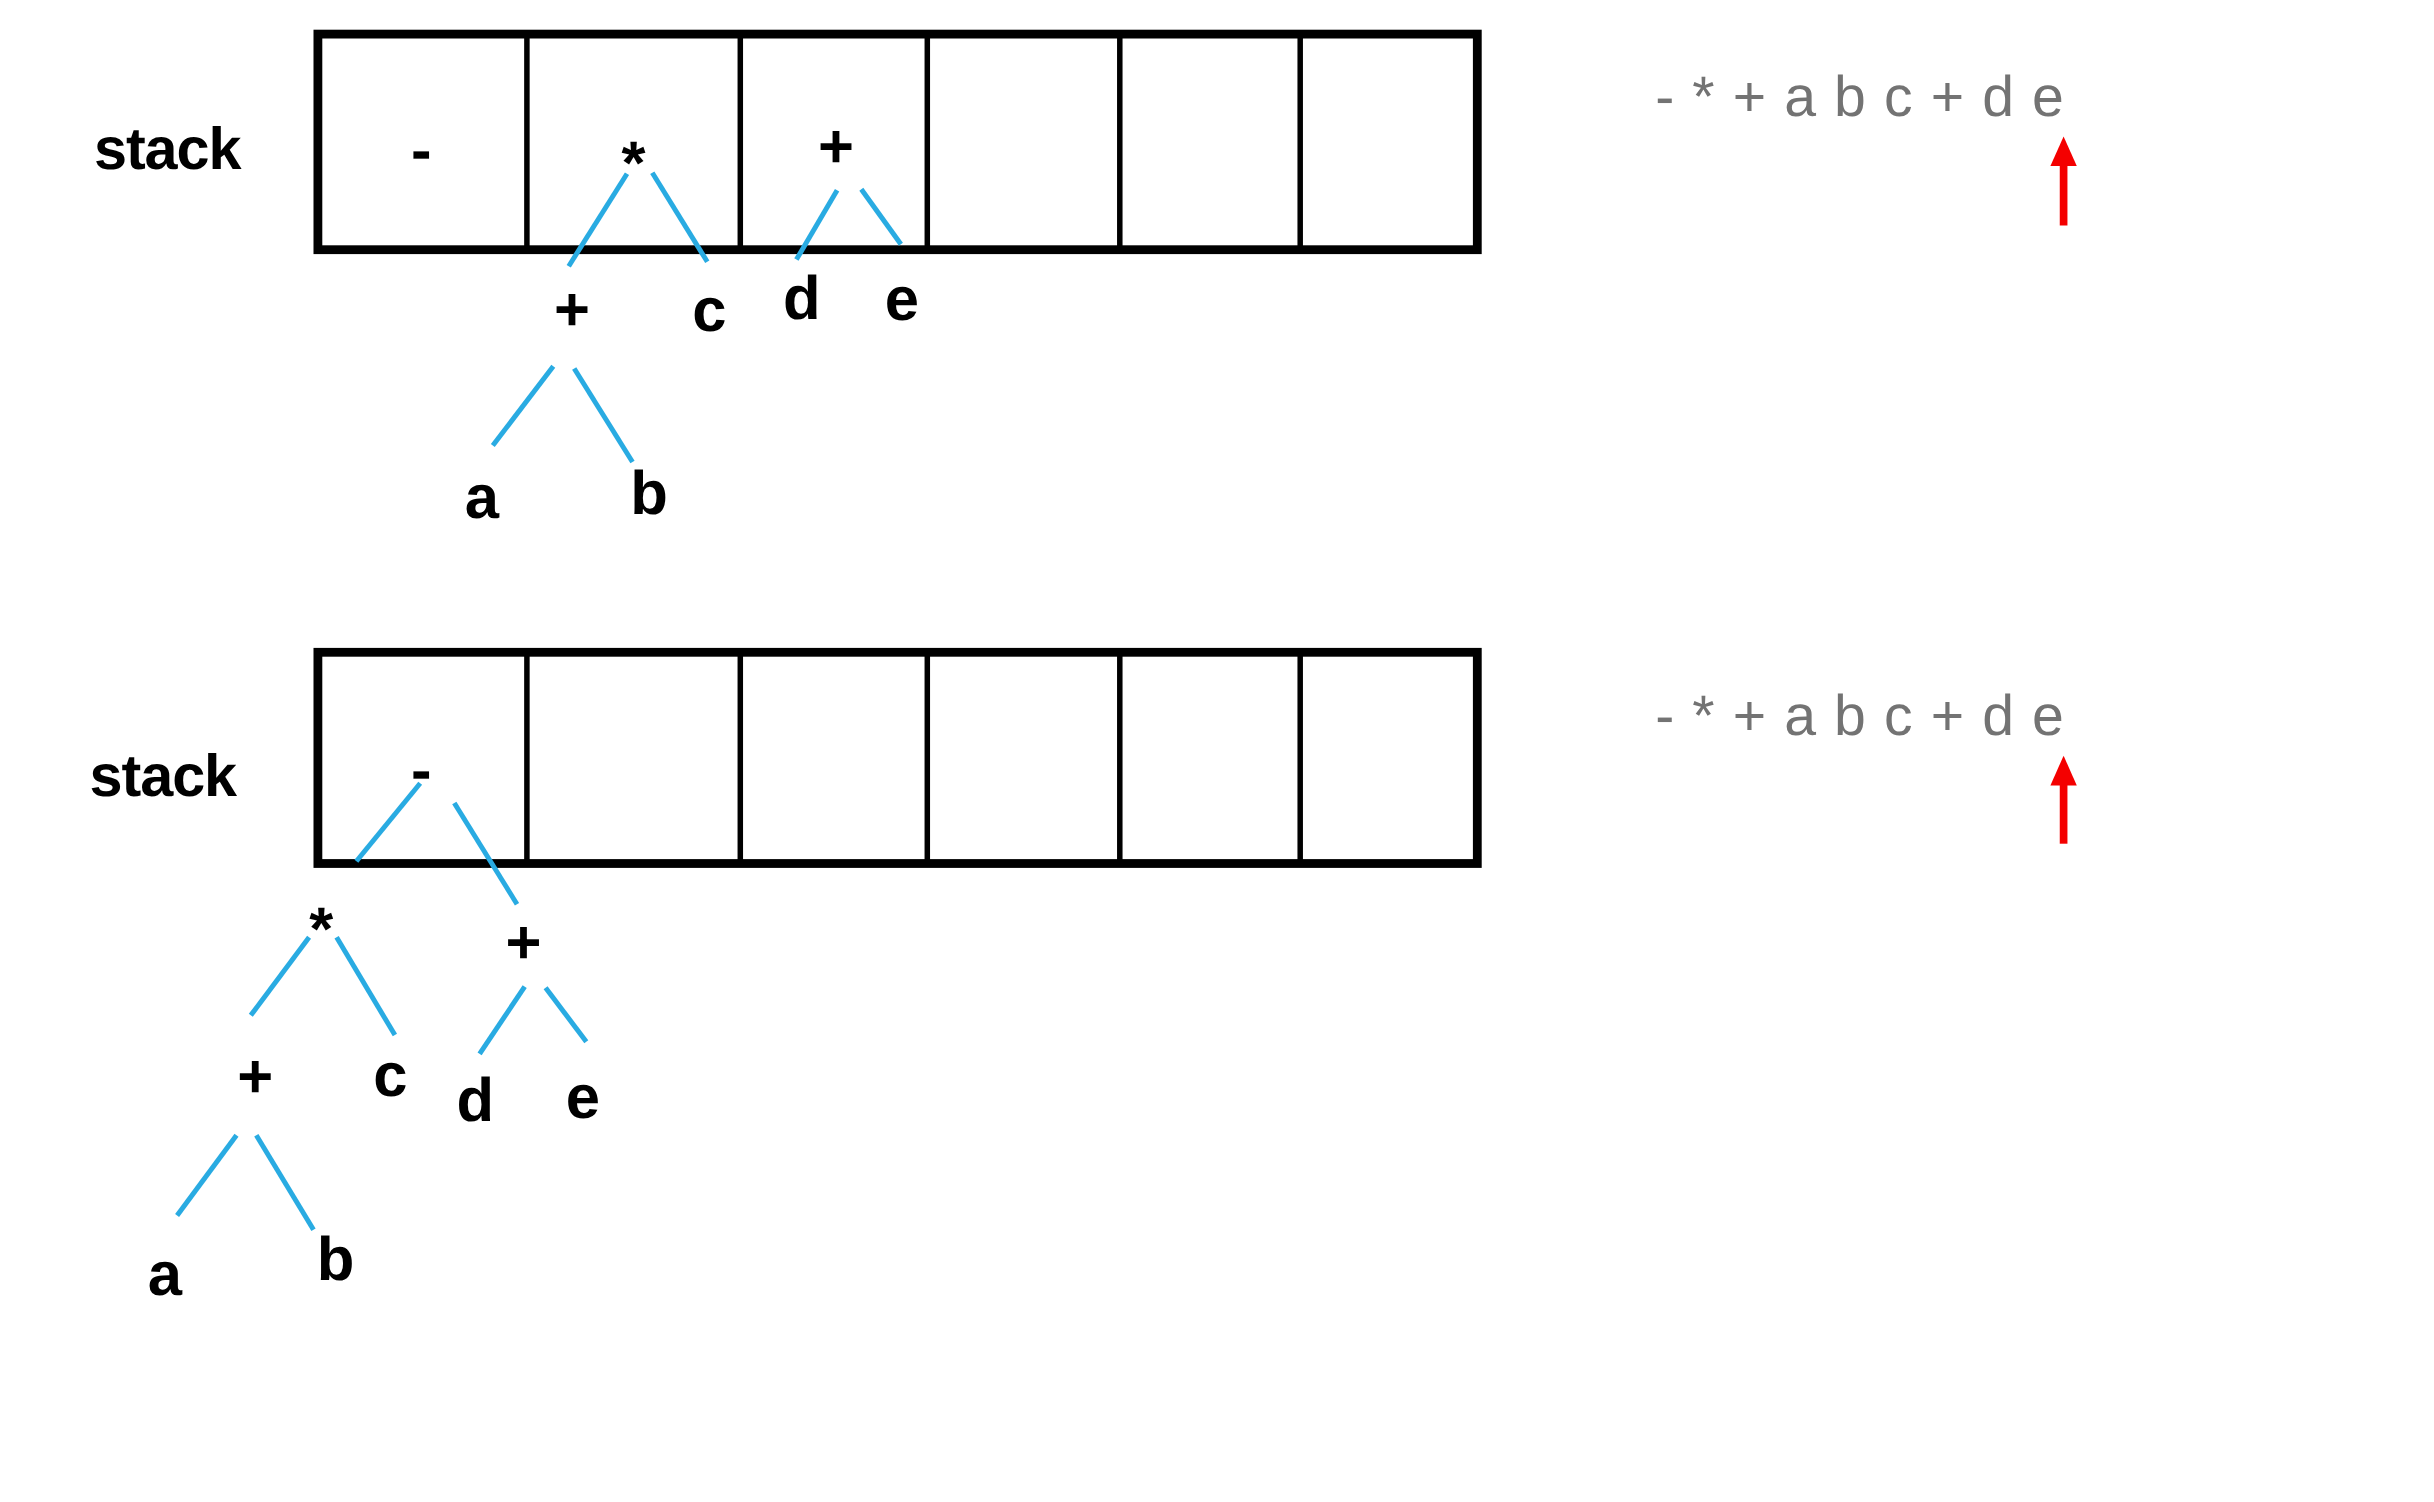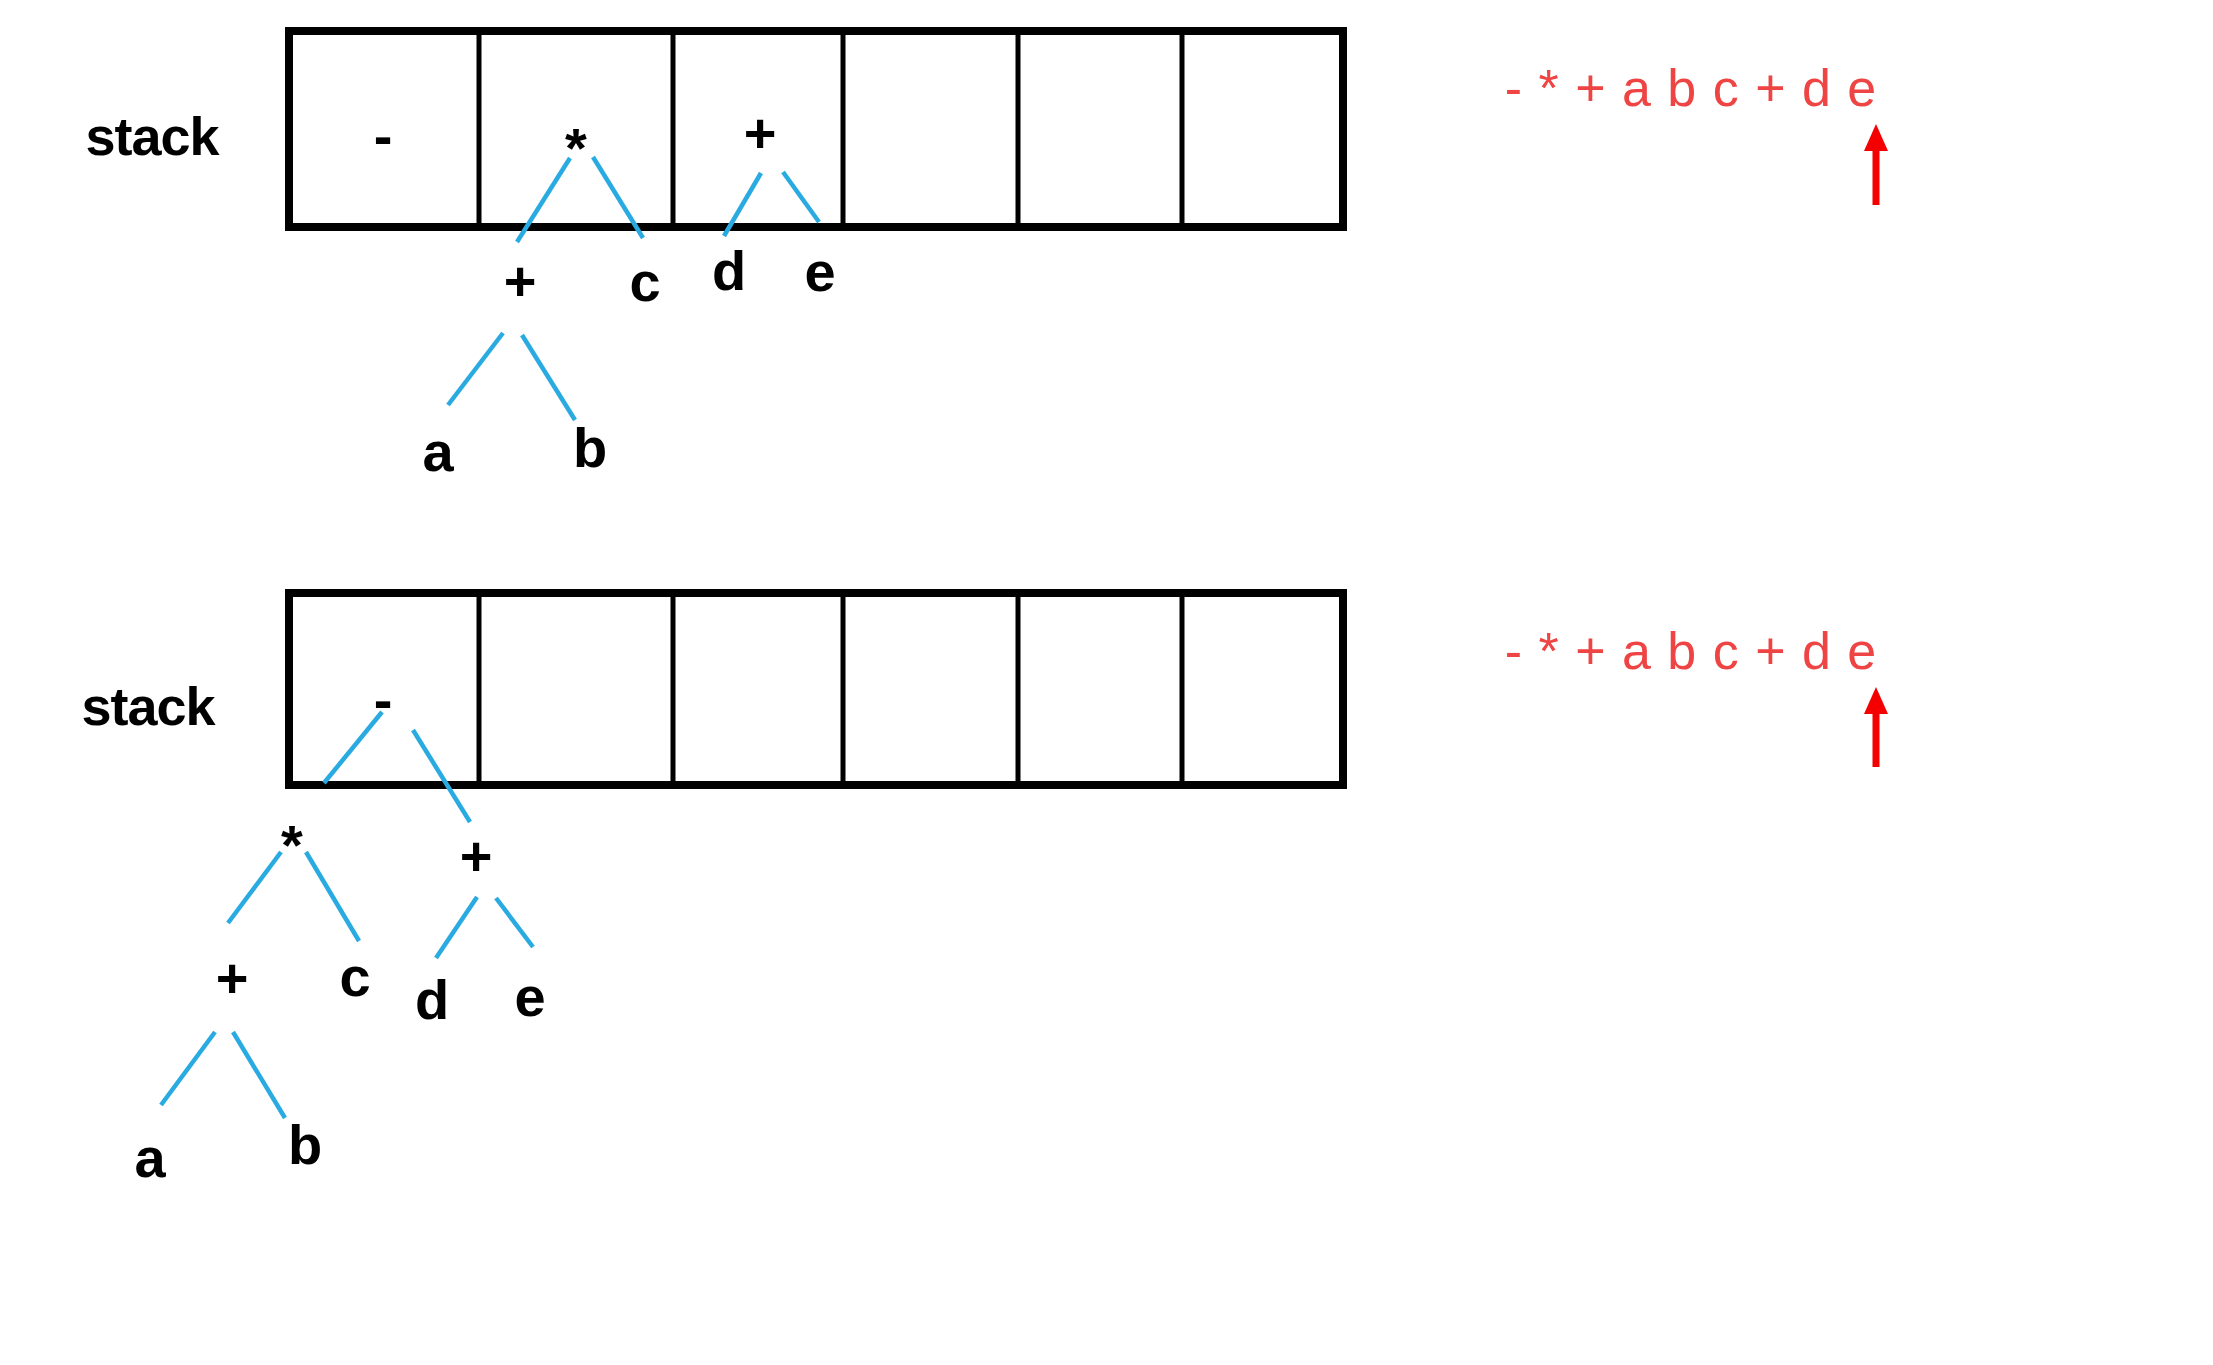--- a/index.html
+++ b/index.html
@@ -30,21 +30,21 @@
     letter-spacing:-1px;
   }
   .lbl-cell, .lbl-node{
     font-size:56px;
     font-weight:bold;
   }
   .lbl-expr{
     font-size:52px;
     font-weight:normal;
     letter-spacing:1px;
-    color:#ef4444;
+    color:#737373;
   }
 </style>
 </head>
 <body>
 
 <div id="stage">
   <svg id="diagram-canvas" viewBox="0 0 2213 1365" xmlns="http://www.w3.org/2000/svg">
       <rect x="289" y="31" width="1054" height="196" fill="none" stroke="#000000" stroke-width="8"></rect>
       <line x1="479" y1="31" x2="479" y2="227" stroke="#000000" stroke-width="5"></line>
       <line x1="673" y1="31" x2="673" y2="227" stroke="#000000" stroke-width="5"></line>

